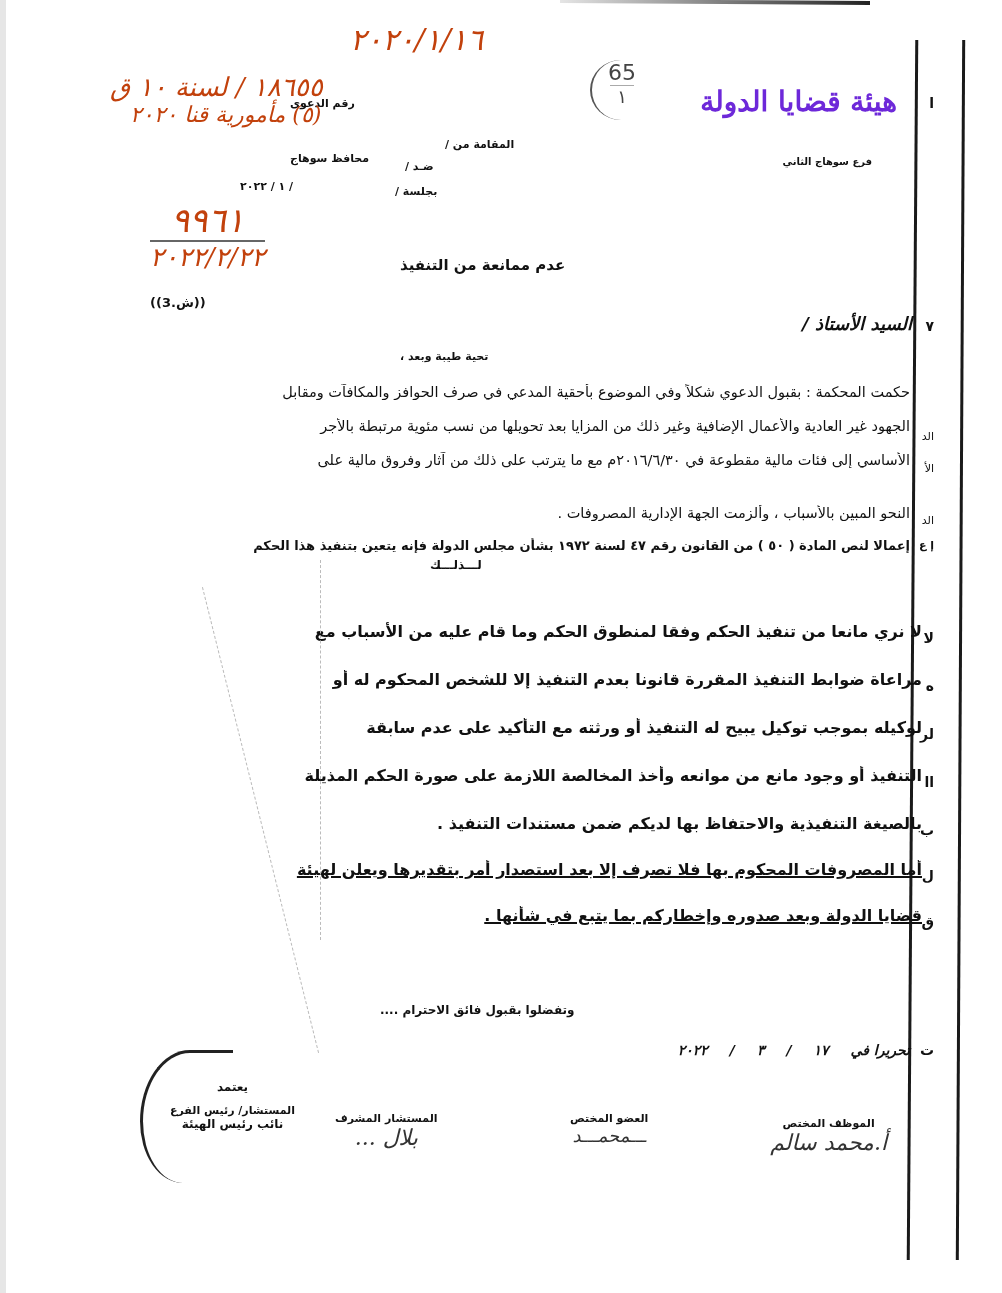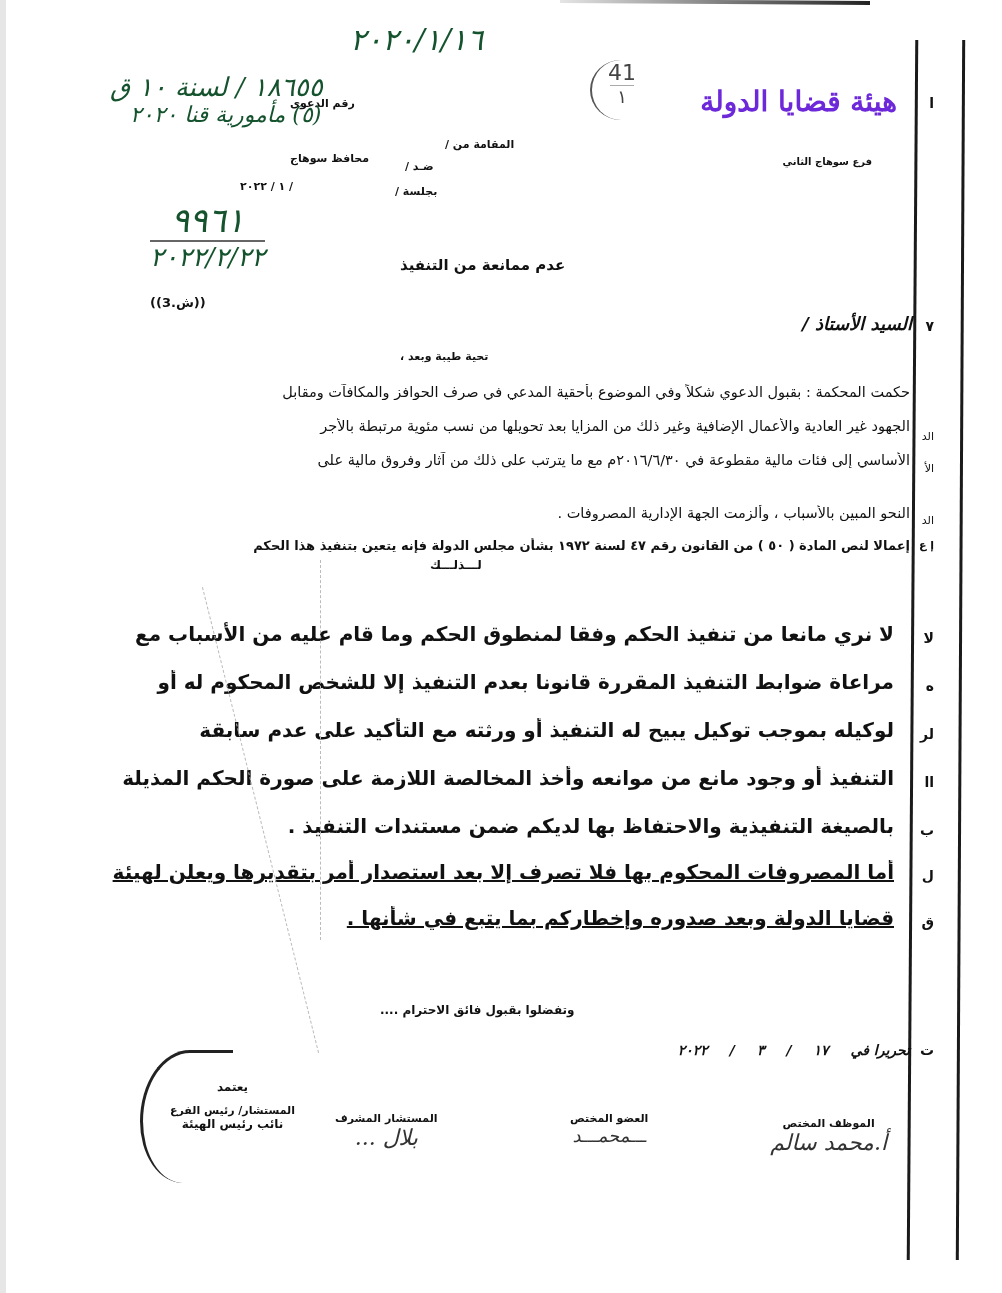--- a/index.html
+++ b/index.html
@@ -26,21 +26,21 @@
       position: absolute; top: 0; width: 3px; height: 100%; background: #1a1a1a;
     }
     .margin-lines .l1 { right: 0; transform: skewX(-0.3deg); }
     .margin-lines .l2 { right: 48px; transform: skewX(-0.4deg); }
     .margin-char {
       position: absolute; right: 0; font-weight: bold; font-size: 14px;
     }
 
     .abs { position: absolute; }
     .handwritten {
-      font-family: "DejaVu Serif", serif; font-style: italic; color: #14532d;
+      font-family: "DejaVu Serif", serif; font-style: italic; color: #c2410c;
     }
     .logo {
       position: absolute; top: 85px; right: 105px;
       font-family: "DejaVu Serif", serif; font-weight: bold; font-size: 28px;
       letter-spacing: -1px; color: #6d28d9;
     }
     .logo-sub { position: absolute; top: 156px; right: 130px; font-size: 10px; font-weight: bold; }
 
     .stamp-num {
       position: absolute; top: 60px; left: 590px; width: 60px; height: 60px;
@@ -72,21 +72,21 @@
     .article {
       position: absolute; top: 538px; right: 92px; font-weight: bold; font-size: 13px;
       white-space: nowrap; width: 944px; overflow: hidden; text-align: right;
     }
     .therefore {
       position: absolute; top: 558px; left: 430px; font-weight: bold; font-size: 12px;
       letter-spacing: 6px;
     }
 
     .body-line {
-      position: absolute; right: 108px; font-weight: bold; font-size: 20px;
+      position: absolute; right: 80px; font-weight: bold; font-size: 16px;
       white-space: nowrap; text-align: right; width: 880px; overflow: hidden;
     }
     .underlined { text-decoration: underline; text-decoration-thickness: 2px; }
 
     .closing { position: absolute; top: 1003px; left: 380px; font-weight: bold; font-size: 12px; }
     .date {
       position: absolute; top: 1042px; right: 92px; font-weight: bold; font-style: italic; font-size: 14px;
       display: flex; gap: 22px;
     }
 
@@ -127,21 +127,21 @@
   <span class="abs margin-char" style="top:822px;right:68px">ب</span>
   <span class="abs margin-char" style="top:868px;right:68px">ل</span>
   <span class="abs margin-char" style="top:914px;right:68px">ق</span>
   <span class="abs margin-char" style="top:1042px;right:68px">ت</span>
 </div>
 
 <div class="logo">هيئة قضايا الدولة</div>
 <div class="logo-sub">فرع سوهاج الثاني</div>
 
 <div class="stamp-num">
-  <div>41</div>
+  <div>65</div>
   <div style="border-top:1px solid #aaa;width:24px;margin:0 auto;font-size:18px">١</div>
 </div>
 
 <div class="abs handwritten" style="top:22px;left:350px;font-size:30px">٢٠٢٠/١/١٦</div>
 
 <div>
   <span class="hdr-field" style="top:97px;left:290px">رقم الدعوى</span>
   <span class="hdr-hand handwritten" style="top:72px;left:110px">١٨٦٥٥ / لسنة ١٠ ق</span>
   <span class="hdr-hand handwritten" style="top:102px;left:130px;font-size:22px">(٥) مأمورية قنا ٢٠٢٠</span>
   <span class="hdr-field" style="top:138px;left:445px">المقامة من /</span>

